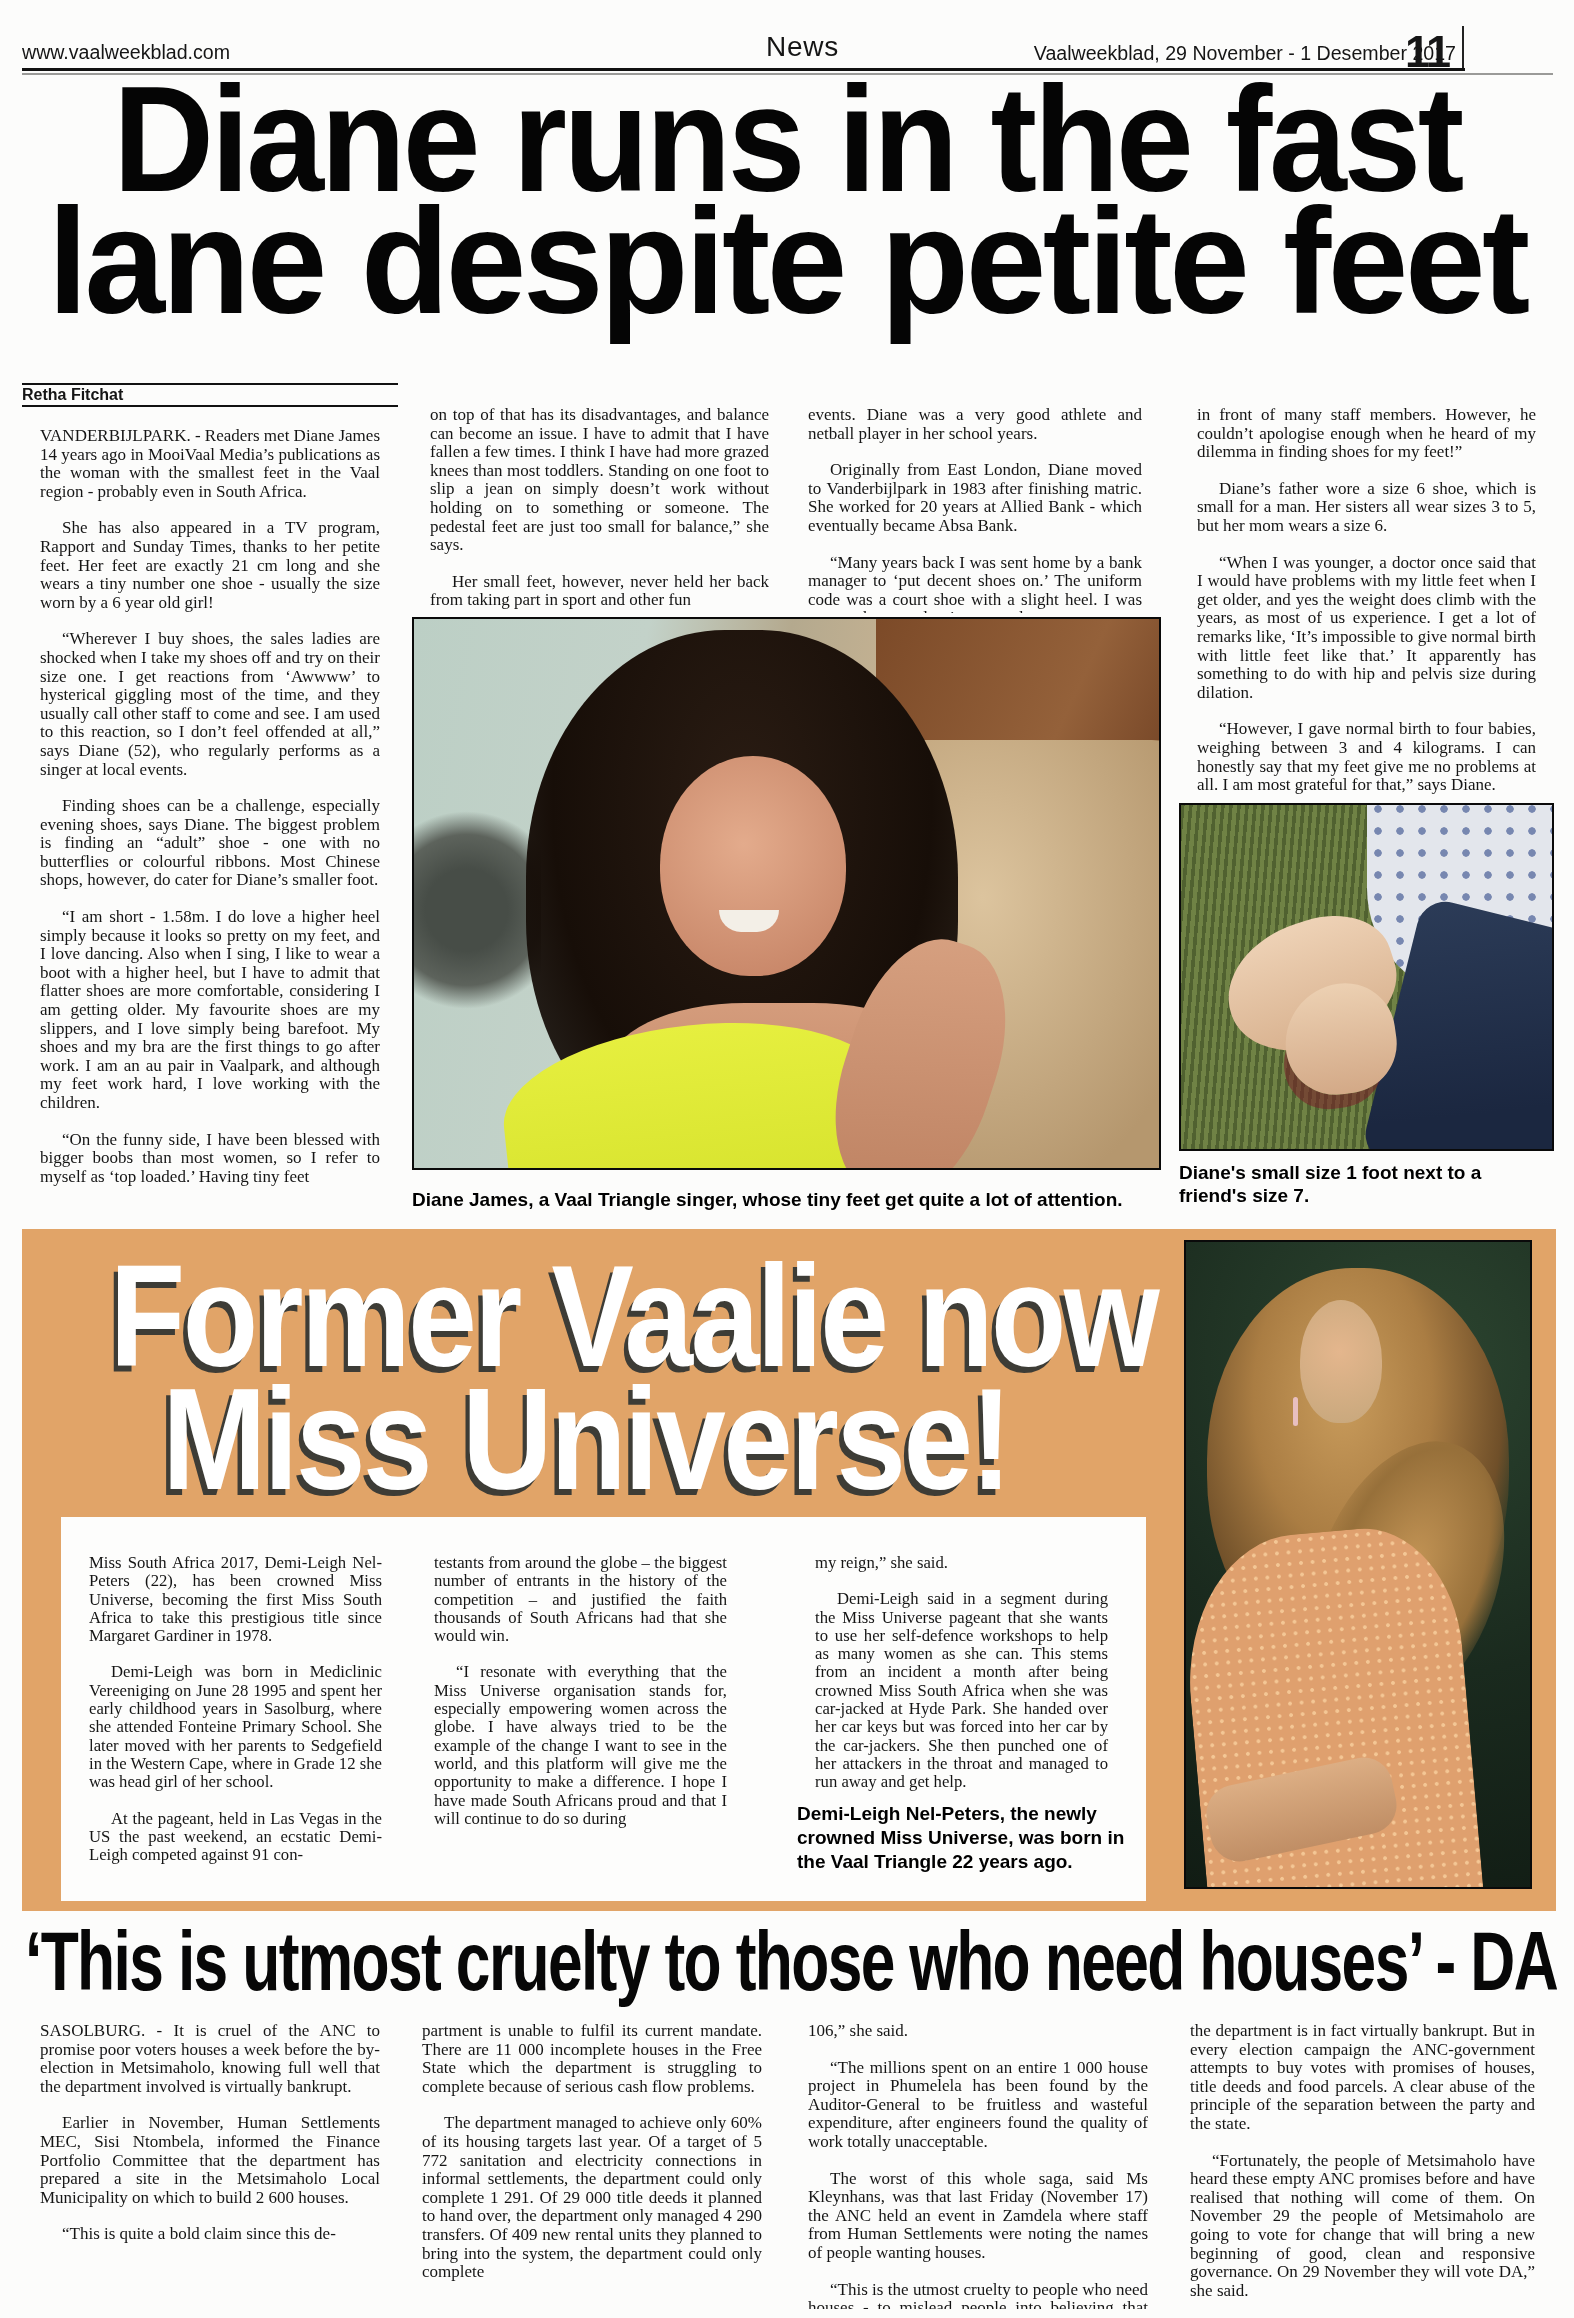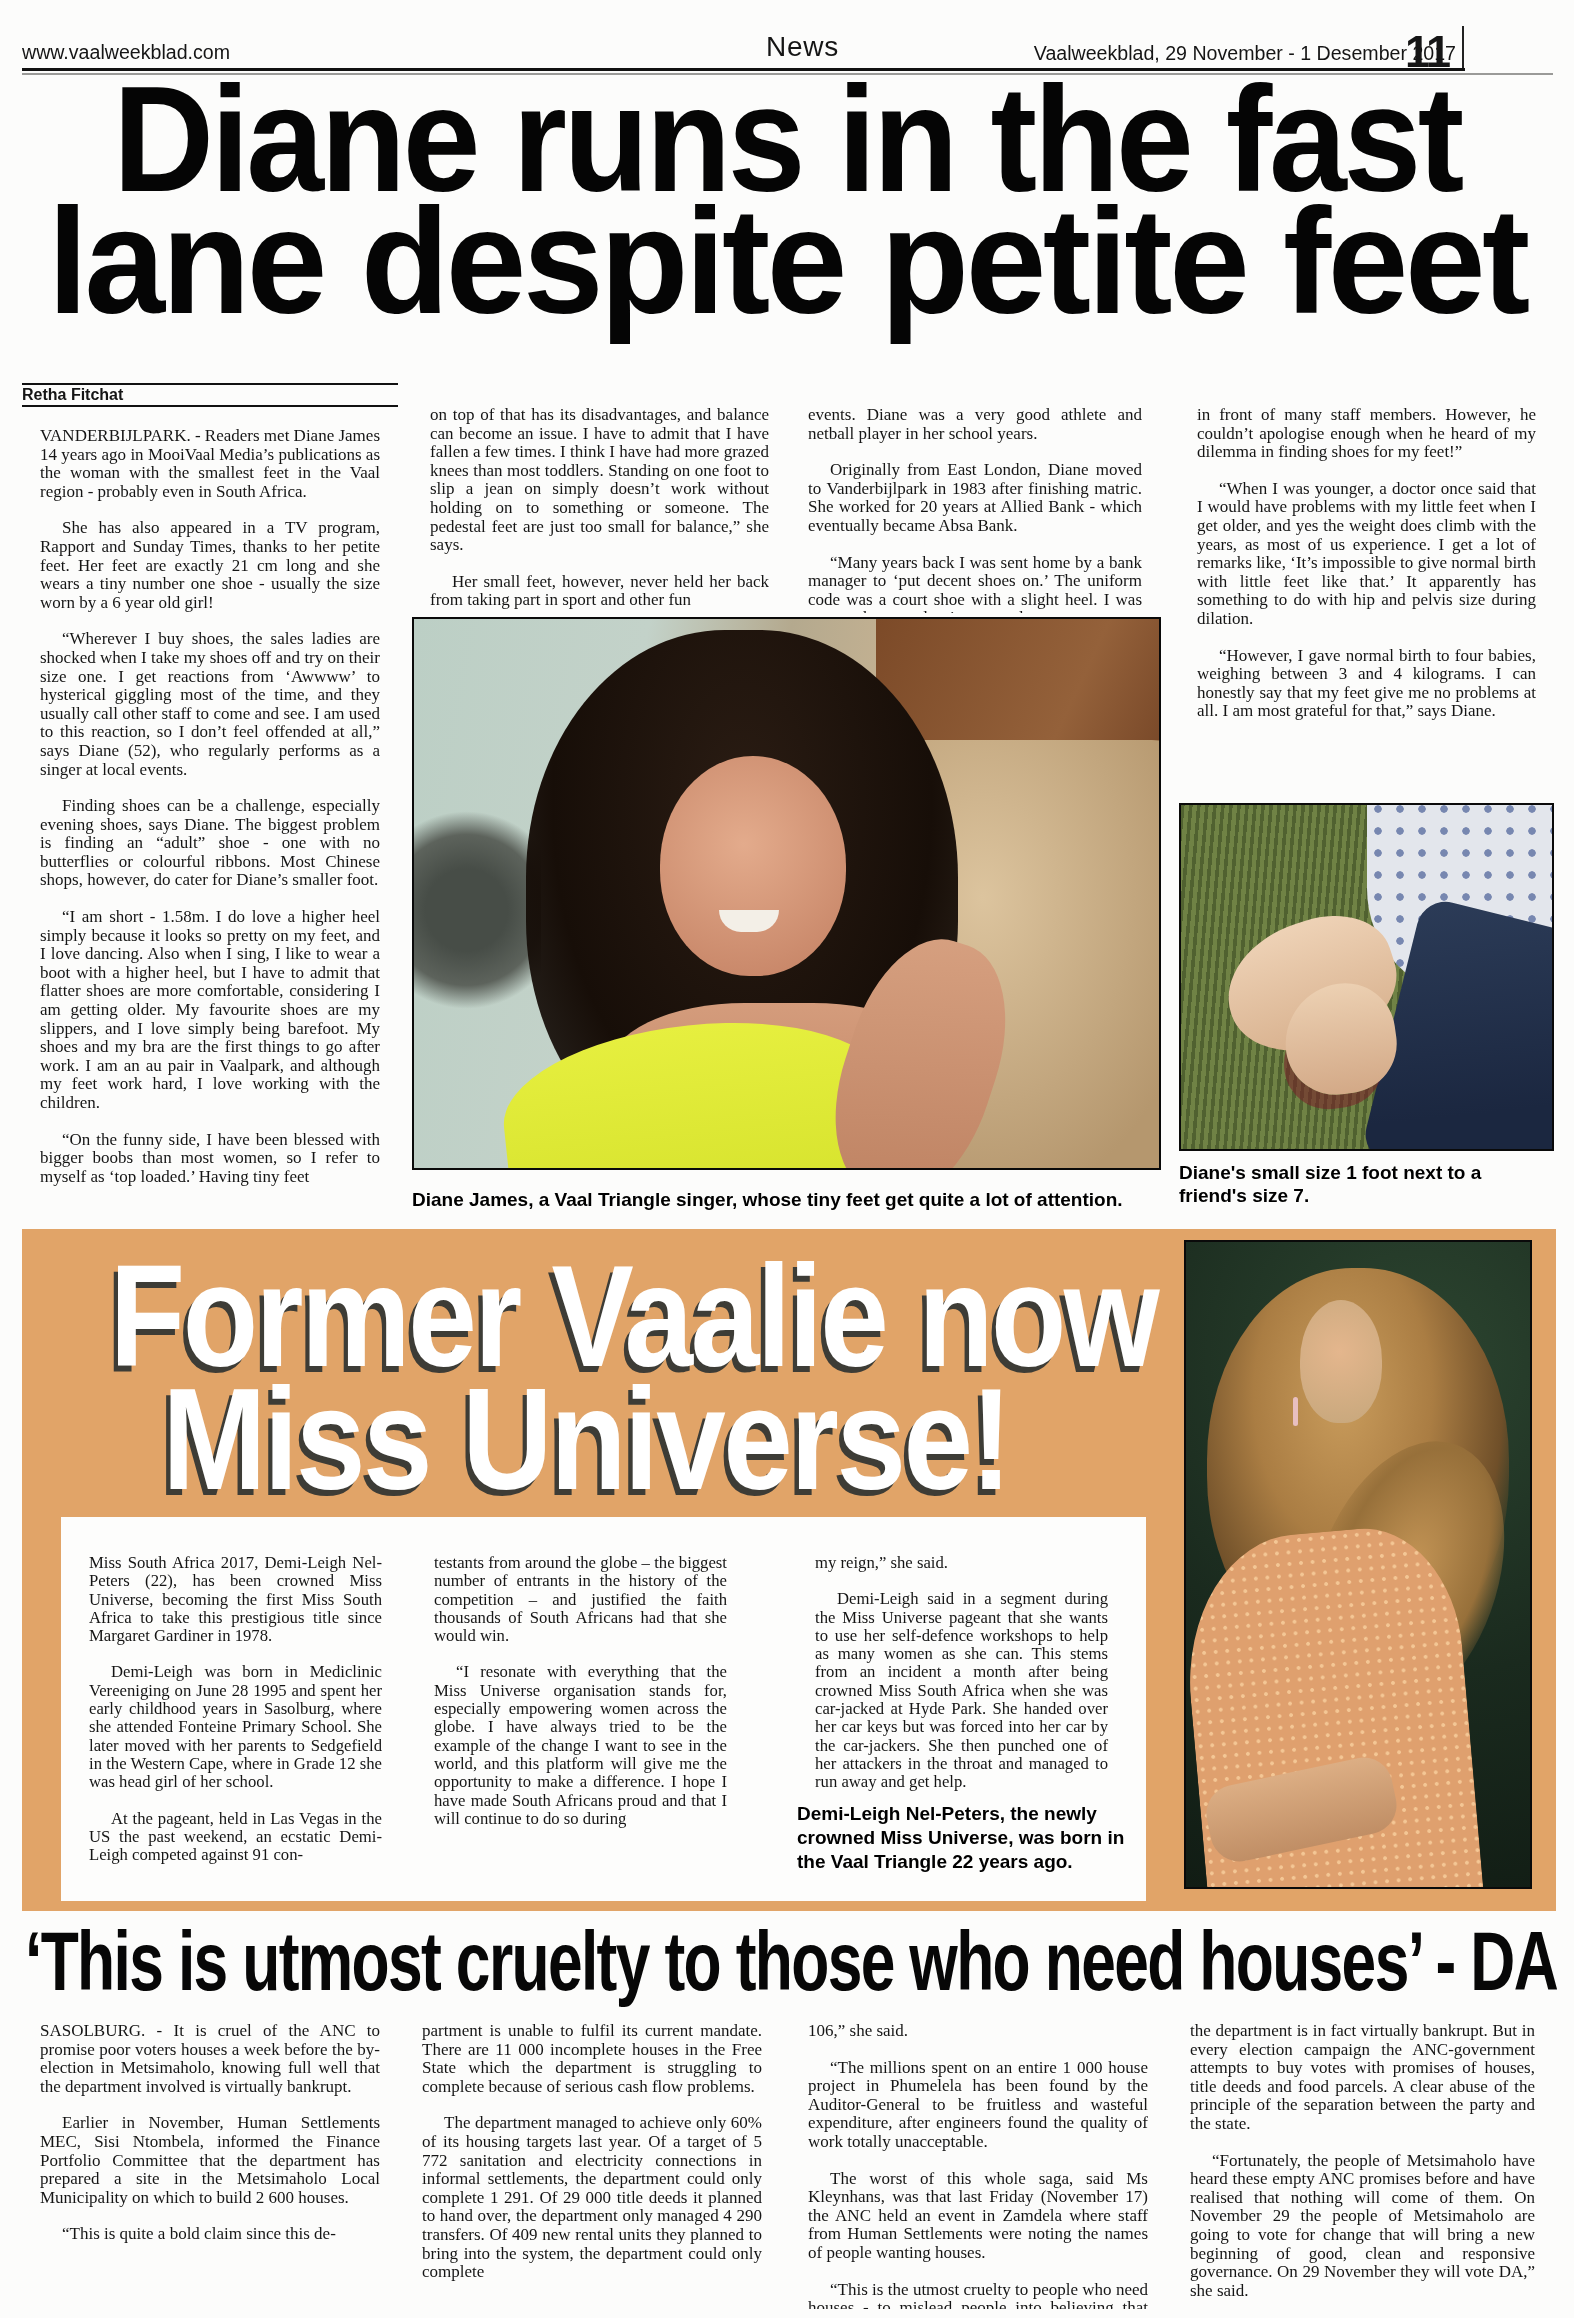--- a/index.html
+++ b/index.html
@@ -82,20 +82,21 @@
       <p>on top of that has its disadvantages, and balance can become an issue. I have to admit that I have fallen a few times. I think I have had more grazed knees than most toddlers. Standing on one foot to slip a jean on simply doesn’t work without holding on to something or someone. The pedestal feet are just too small for balance,” she says.</p>
       <p>Her small feet, however, never held her back from taking part in sport and other fun</p>
     </div>
   <div class="col" style="left:790px;top:388px;width:370px;height:225px;">
       <p>events. Diane was a very good athlete and netball player in her school years.</p>
       <p>Originally from East London, Diane moved to Vanderbijlpark in 1983 after finishing matric. She worked for 20 years at Allied Bank - which eventually became Absa Bank.</p>
       <p>“Many years back I was sent home by a bank manager to ‘put decent shoes on.’ The uniform code was a court shoe with a slight heel. I was very embarrassed as it occurred</p>
     </div>
   <div class="col" style="left:1179px;top:388px;width:375px;height:407px;">
       <p>in front of many staff members. However, he couldn’t apologise enough when he heard of my dilemma in finding shoes for my feet!”</p>
+      <p>Diane’s father wore a size 6 shoe, which is small for a man. Her sisters all wear sizes 3 to 5, but her mom wears a size 6.</p>
       <p>“When I was younger, a doctor once said that I would have problems with my little feet when I get older, and yes the weight does climb with the years, as most of us experience. I get a lot of remarks like, ‘It’s impossible to give normal birth with little feet like that.’ It apparently has something to do with hip and pelvis size during dilation.</p>
       <p>“However, I gave normal birth to four babies, weighing between 3 and 4 kilograms. I can honestly say that my feet give me no problems at all. I am most grateful for that,” says Diane.</p>
     </div>
 
   <div class="photo ph-diane" style="left:412px;top:617px;width:749px;height:553px;">
     <div class="ph-shape" style="right:0;top:0;width:38%;height:42%;background:linear-gradient(115deg,#7c4a28,#94613a 60%,#6e3f22);"></div>
     <div class="ph-shape" style="right:-5%;top:22%;width:52%;height:82%;background:radial-gradient(ellipse at 45% 35%,#dcc49e,#b5976e 75%);border-radius:44px;"></div>
     <div class="ph-shape" style="left:-3%;top:32%;width:20%;height:42%;background:radial-gradient(circle,#474d47 30%,#5d635c 55%,rgba(90,95,90,0) 72%);"></div>
     <div class="ph-shape" style="left:15%;top:2%;width:58%;height:98%;background:radial-gradient(ellipse at 50% 32%,#2a1c13 0%,#170e08 62%,rgba(20,12,7,.92) 78%,rgba(20,12,7,0) 88%);border-radius:46%;"></div>
     <div class="ph-shape" style="left:33%;top:25%;width:25%;height:40%;background:radial-gradient(circle at 45% 40%,#e3ab8c,#c9886a 80%);border-radius:50% 50% 48% 48%;"></div>

